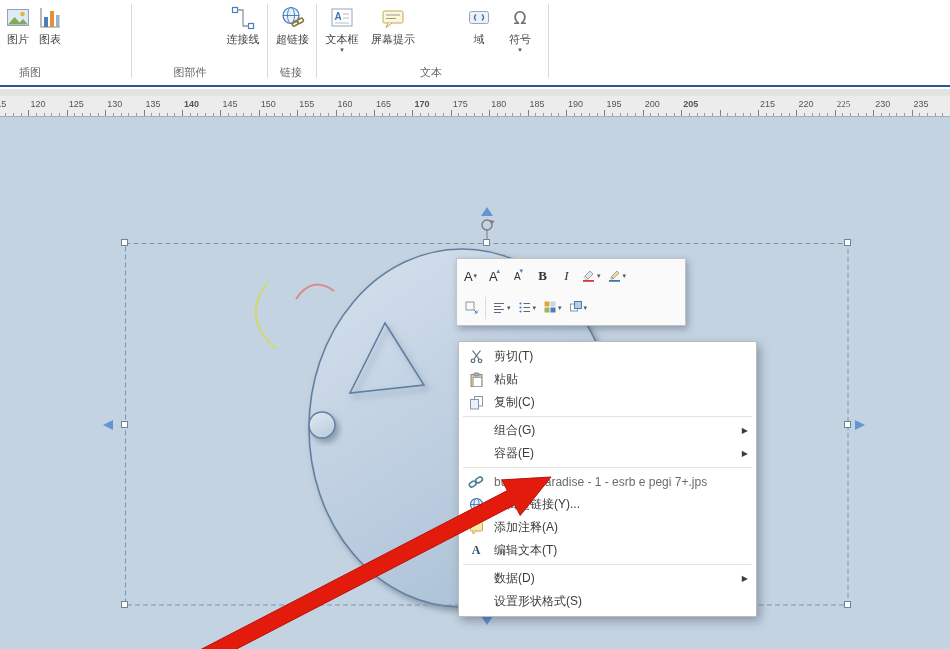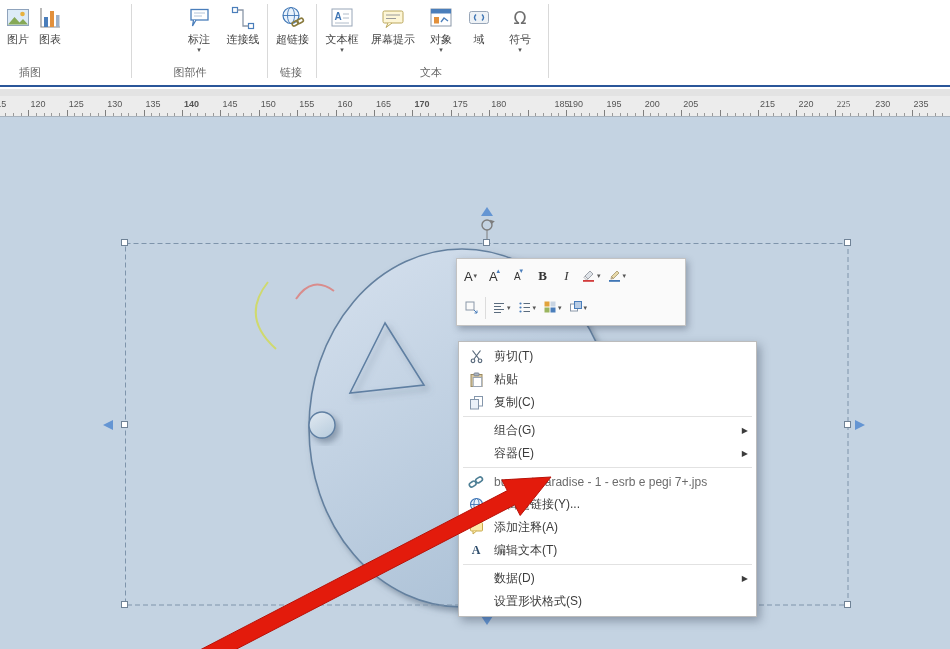--- a/index.html
+++ b/index.html
@@ -82,32 +82,20 @@
           <rect x="19" y="10" width="3.5" height="12" fill="#9bb0c9"></rect>
         </svg>
       </div>
     <div class="lbl">图表</div>
   </div>
 
 
   <div class="rdiv" style="left:131px"></div>
 
 
-  <div class="rb" style="left:178px;width:42px">
-    <div class="ico">
-        <svg width="26" height="26" viewBox="0 0 26 26">
-          <rect x="5" y="4.5" width="17" height="10.5" fill="#fff" stroke="#4a7ebb" stroke-width="1.3"></rect>
-          <path d="M10 15 L6.5 21 L7.5 15" fill="#fff" stroke="#4a7ebb" stroke-width="1.3"></path>
-          <line x1="8" y1="8" x2="19" y2="8" stroke="#b3c4d8"></line>
-          <line x1="8" y1="11" x2="16" y2="11" stroke="#b3c4d8"></line>
-        </svg>
-      </div>
-    <div class="lbl">标注</div>
-    <div class="dd">▾</div>
-  </div>
 
   <div class="rb" style="left:220px;width:46px">
     <div class="ico">
         <svg width="26" height="26" viewBox="0 0 26 26">
           <rect x="2.5" y="2.5" width="5" height="5" fill="#fff" stroke="#4a7ebb" stroke-width="1.2"></rect>
           <rect x="18.5" y="18.5" width="5" height="5" fill="#fff" stroke="#4a7ebb" stroke-width="1.2"></rect>
           <path d="M7.5 5 H13 V21 H18.5" fill="none" stroke="#8a97a8" stroke-width="1.3"></path>
         </svg>
       </div>
     <div class="lbl">连接线</div>
@@ -151,32 +139,20 @@
         <svg width="26" height="26" viewBox="0 0 26 26">
           <rect x="3" y="6" width="20" height="12" rx="1.5" fill="#fdf6d7" stroke="#bba75c"></rect>
           <line x1="6" y1="10" x2="20" y2="10" stroke="#9a9a9a"></line>
           <line x1="6" y1="13.5" x2="16" y2="13.5" stroke="#9a9a9a"></line>
           <path d="M8 18 L6 22.5 L12 18" fill="#fdf6d7" stroke="#bba75c"></path>
         </svg>
       </div>
     <div class="lbl">屏幕提示</div>
   </div>
 
-  <div class="rb" style="left:421px;width:40px">
-    <div class="ico">
-        <svg width="26" height="26" viewBox="0 0 26 26">
-          <rect x="3" y="4" width="20" height="17" fill="#fff" stroke="#8a97a8"></rect>
-          <rect x="3" y="4" width="20" height="4.5" fill="#4a7ebb"></rect>
-          <rect x="6" y="12" width="5" height="6.5" fill="#e2903c"></rect>
-          <path d="M13 17 L16 13 L20 16" fill="none" stroke="#4a7ebb" stroke-width="1.3"></path>
-        </svg>
-      </div>
-    <div class="lbl">对象</div>
-    <div class="dd">▾</div>
-  </div>
 
   <div class="rb" style="left:461px;width:36px">
     <div class="ico">
         <svg width="26" height="26" viewBox="0 0 26 26">
           <rect x="3.5" y="6.5" width="19" height="12" rx="2" fill="#eef2f6" stroke="#98a6b8"></rect>
           <path d="M10 9.5 q-3 3 0 6" fill="none" stroke="#3f76b5" stroke-width="1.4"></path>
           <path d="M16 9.5 q3 3 0 6" fill="none" stroke="#3f76b5" stroke-width="1.4"></path>
         </svg>
       </div>
     <div class="lbl">域</div>
@@ -209,25 +185,25 @@
     <span class="rnum" style="left: 145.6px;">135</span>
     <span class="rnum" style="left: 184px; font-weight: bold;">140</span>
     <span class="rnum" style="left: 222.4px;">145</span>
     <span class="rnum" style="left: 260.8px;">150</span>
     <span class="rnum" style="left: 299.2px;">155</span>
     <span class="rnum" style="left: 337.6px;">160</span>
     <span class="rnum" style="left: 376px;">165</span>
     <span class="rnum" style="left: 414.4px; font-weight: bold;">170</span>
     <span class="rnum" style="left: 452.8px;">175</span>
     <span class="rnum" style="left: 491.2px;">180</span>
-    <span class="rnum" style="left: 529.6px; margin-left: 25px;">185</span>
+    <span class="rnum" style="left: 529.6px;">185</span>
     <span class="rnum" style="left: 568px;">190</span>
     <span class="rnum" style="left: 606.4px;">195</span>
     <span class="rnum" style="left: 644.8px;">200</span>
-    <span class="rnum" style="left: 683.2px;">205</span>
+    <span class="rnum" style="left: 683.2px; font-weight: bold;">205</span>
     <span class="rnum" style="left: 721.6px; margin-top: 29px;">210</span>
     <span class="rnum" style="left: 760px;">215</span>
     <span class="rnum" style="left: 798.4px;">220</span>
     <span class="rnum" style="left: 836.8px; font-family: Liberation Serif, serif;">225</span>
     <span class="rnum" style="left: 875.2px;">230</span>
     <span class="rnum" style="left: 913.6px;">235</span>
     <i class="rtick" style="left: 5.36px;"></i>
     <i class="rtick" style="left: 13.04px;"></i>
     <i class="rtick" style="left: 20.72px;"></i>
     <i class="rtick major" style="left: 28.4px;"></i>

